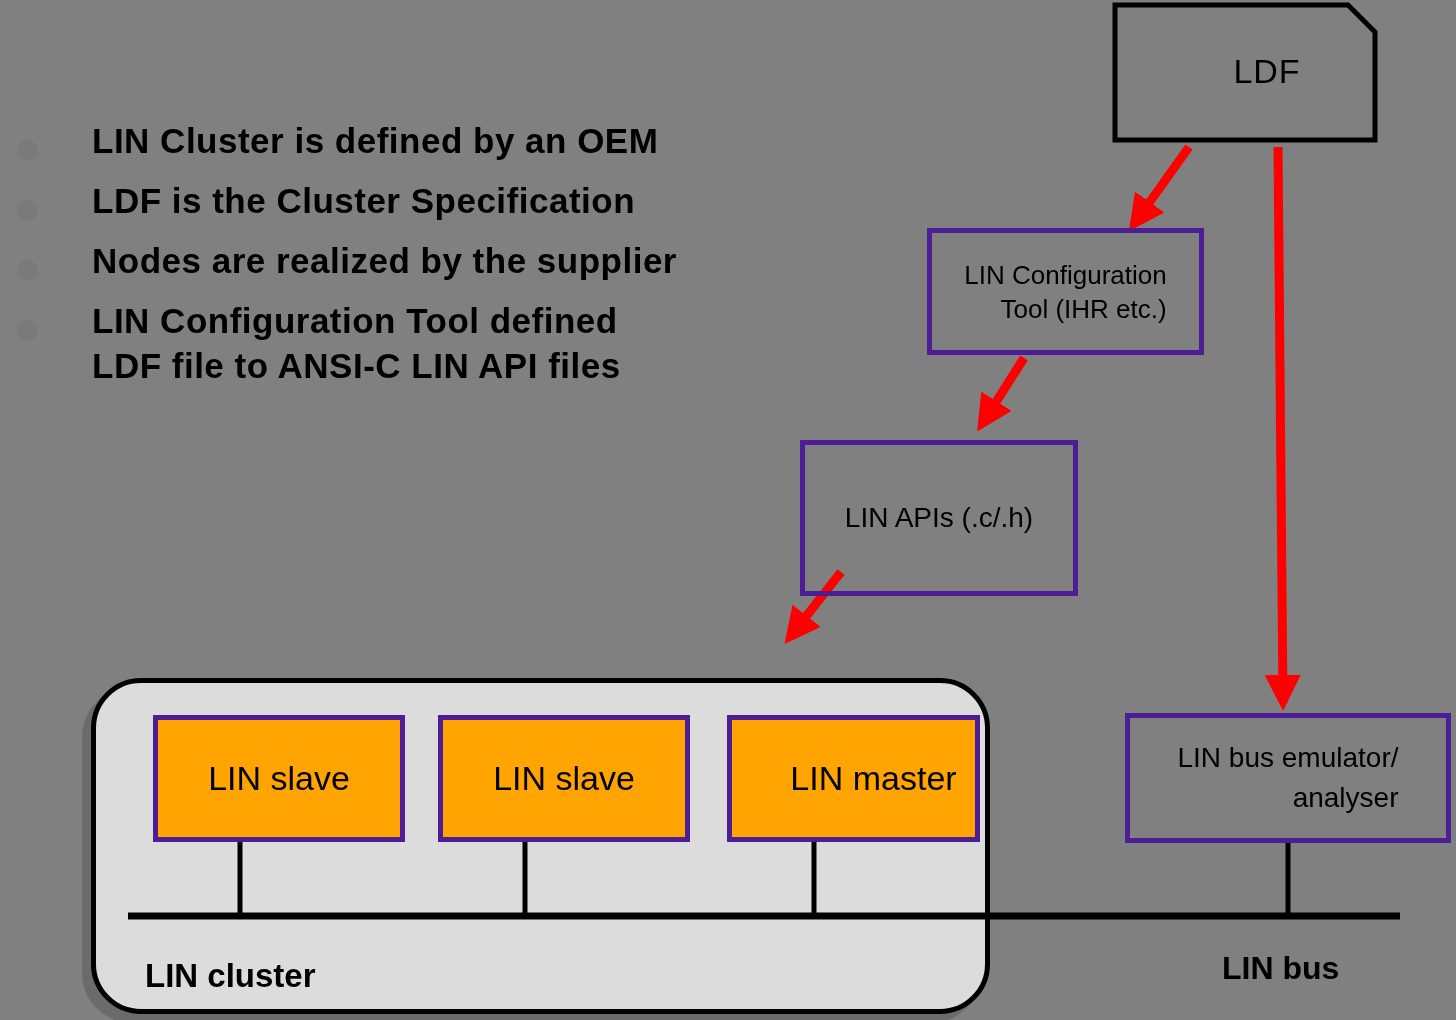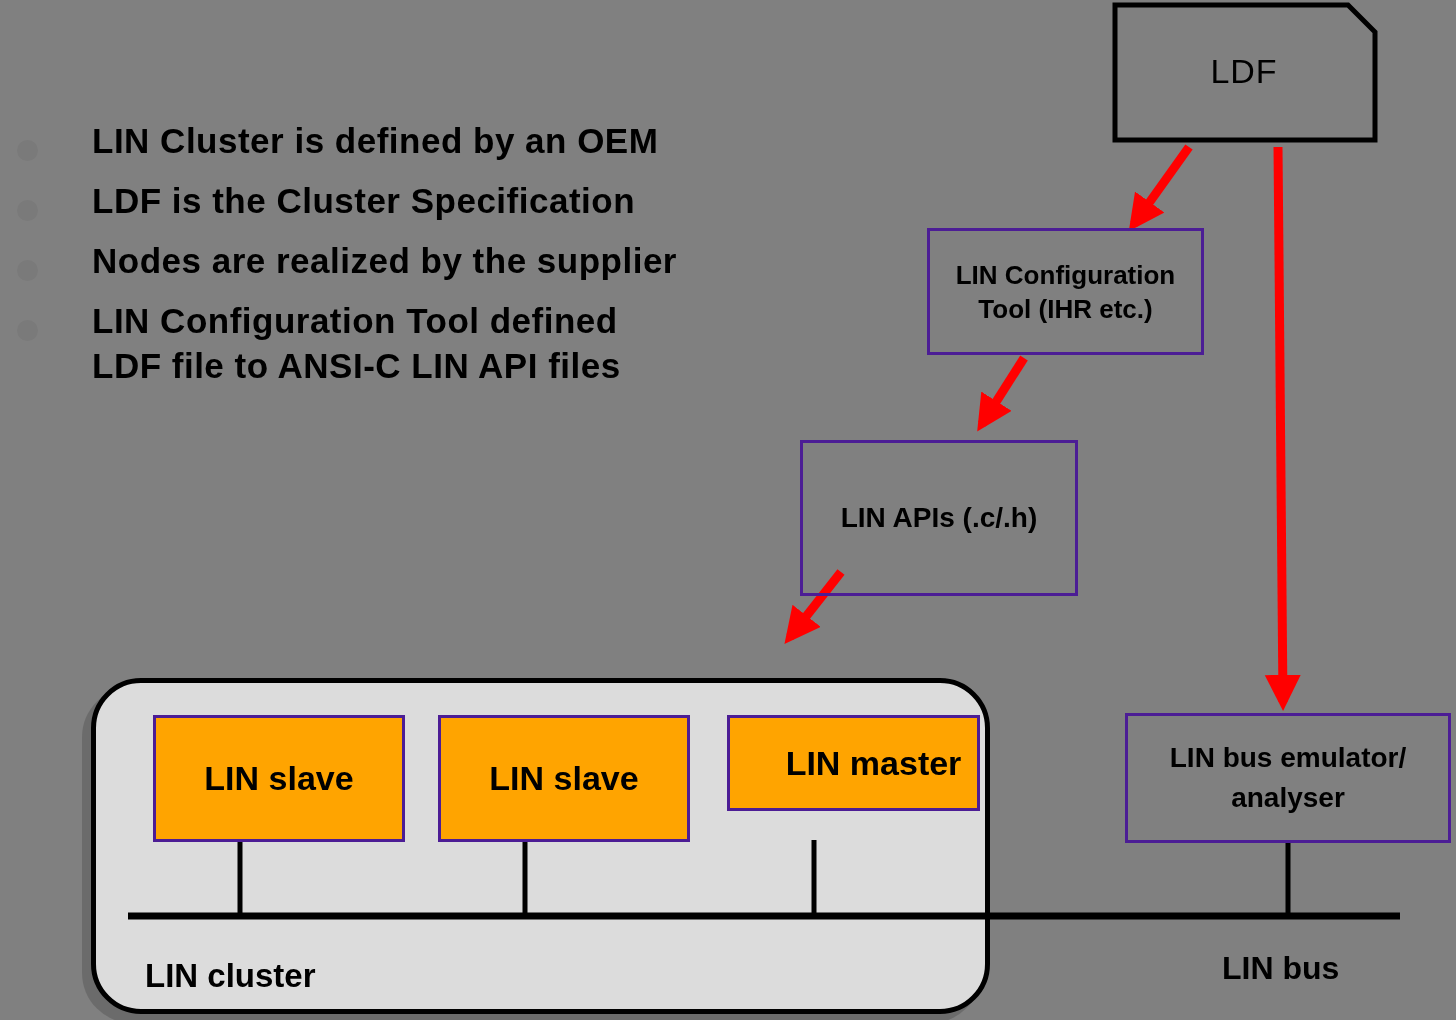--- a/index.html
+++ b/index.html
@@ -31,55 +31,55 @@
     font-weight: bold;
     line-height: 45px;
     white-space: pre-line;
     letter-spacing: 0.5px;
   }
 
   
   .node {
     position: absolute;
     box-sizing: border-box;
-    border: 3px solid #4c1d95;
+    border: 5px solid #4c1d95;
     display: flex;
     align-items: center;
     justify-content: center;
-    text-align: center;
-    font-weight: bold;
+    text-align: right;
+    font-weight: normal;
     white-space: pre-line;
   }
   .node.plain { background: transparent; }
   .node.orange { background: #FFA400; margin-left: 39px; }
 
   .ldf-label {
     position: absolute;
     left: 1113px; top: 3px; width: 262px; height: 137px;
     display: flex; align-items: center; justify-content: center;
-    font-size: 34px; font-weight: normal; letter-spacing: 1px;
+    font-size: 34px; font-weight: normal; letter-spacing: 1px; padding-left: 23px;
   }
 
   .cluster {
     position: absolute;
     box-sizing: border-box;
     left: 91px; top: 678px; width: 899px; height: 336px;
     background: #DCDCDC;
     border: 5px solid #000;
     border-radius: 50px;
     box-shadow: -9px 9px 0 rgba(0,0,0,0.16);
   }
 
   .config-tool { left: 927px; top: 228px; width: 277px; height: 127px; font-size: 26px; line-height: 34px; }
   .apis       { left: 800px; top: 440px; width: 278px; height: 156px; font-size: 28px; }
   .emulator   { left: 1125px; top: 713px; width: 326px; height: 130px; font-size: 28px; line-height: 40px; }
 
   .slave1  { left: 114px; top: 715px; width: 252px; height: 127px; font-size: 34px; }
   .slave2  { left: 399px; top: 715px; width: 252px; height: 127px; font-size: 34px; }
-  .master  { left: 688px; top: 715px; width: 253px; height: 96px; font-size: 34px; padding-left: 40px; }
+  .master  { left: 688px; top: 715px; width: 253px; height: 127px; font-size: 34px; padding-left: 40px; }
 
   .cluster-label {
     position: absolute; left: 145px; top: 957px;
     font-size: 33px; font-weight: bold;
   }
   .bus-label {
     position: absolute; left: 1222px; top: 950px;
     font-size: 32px; font-weight: bold;
   }
 </style>

